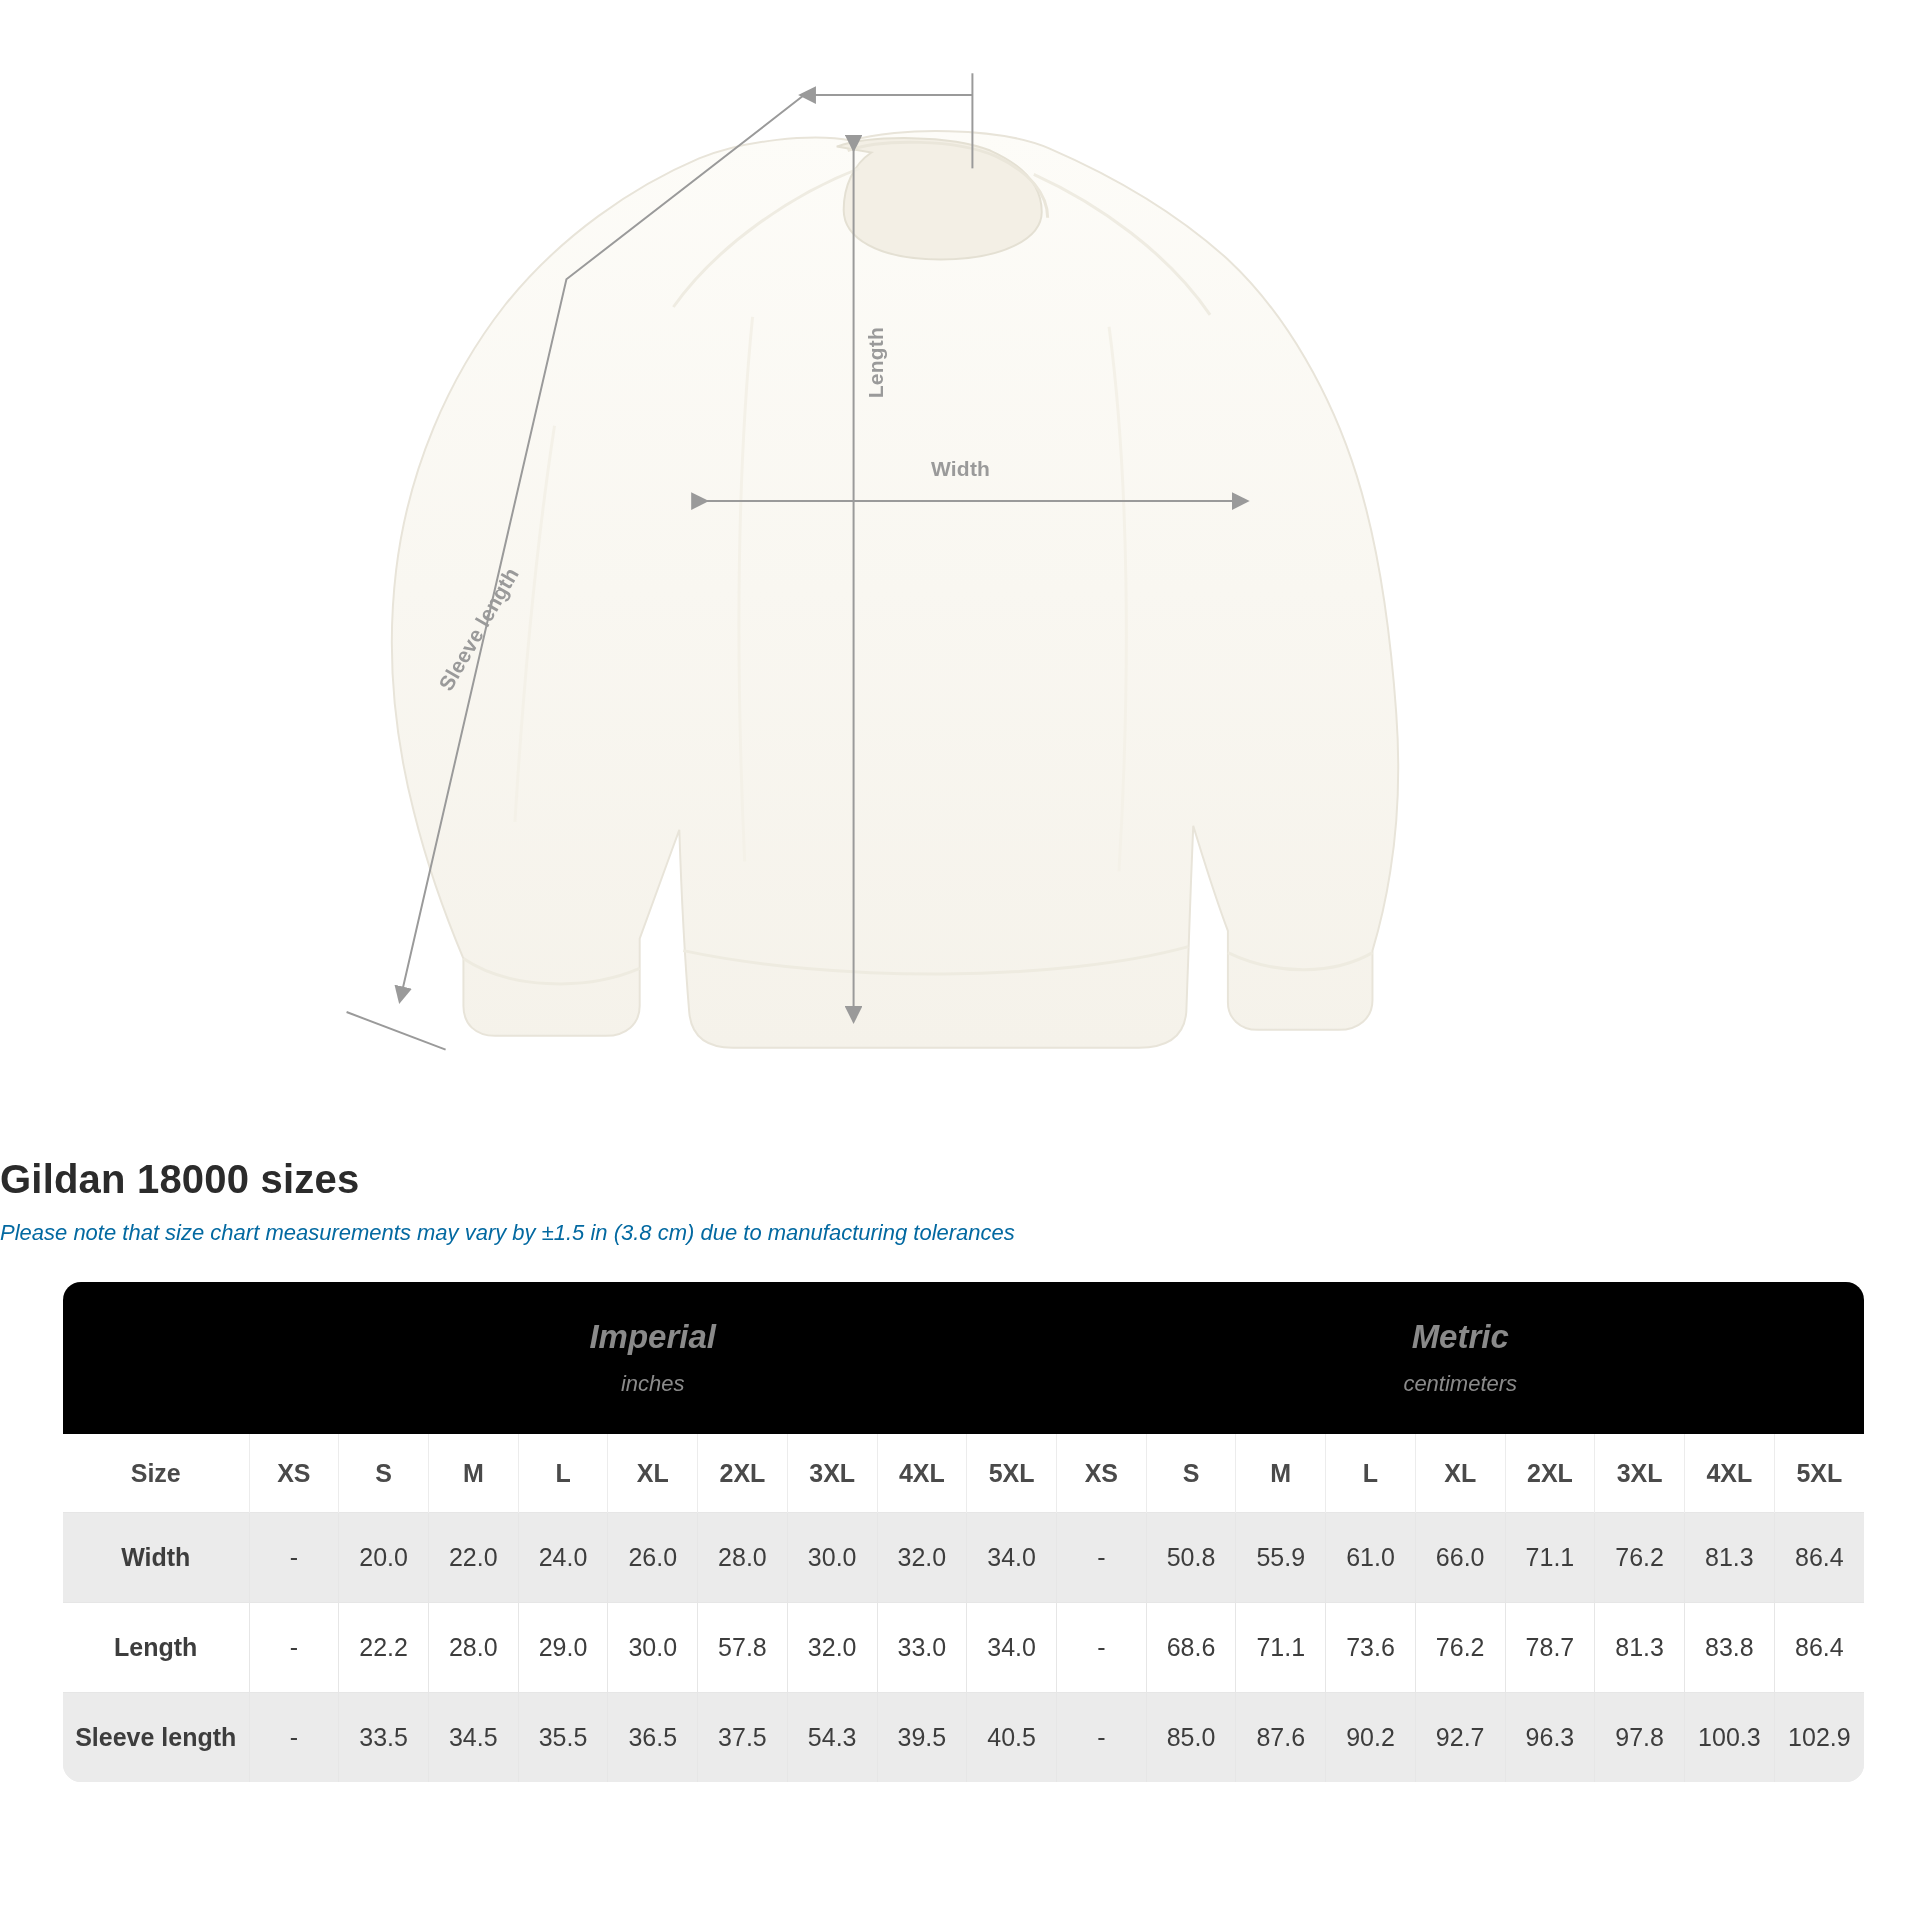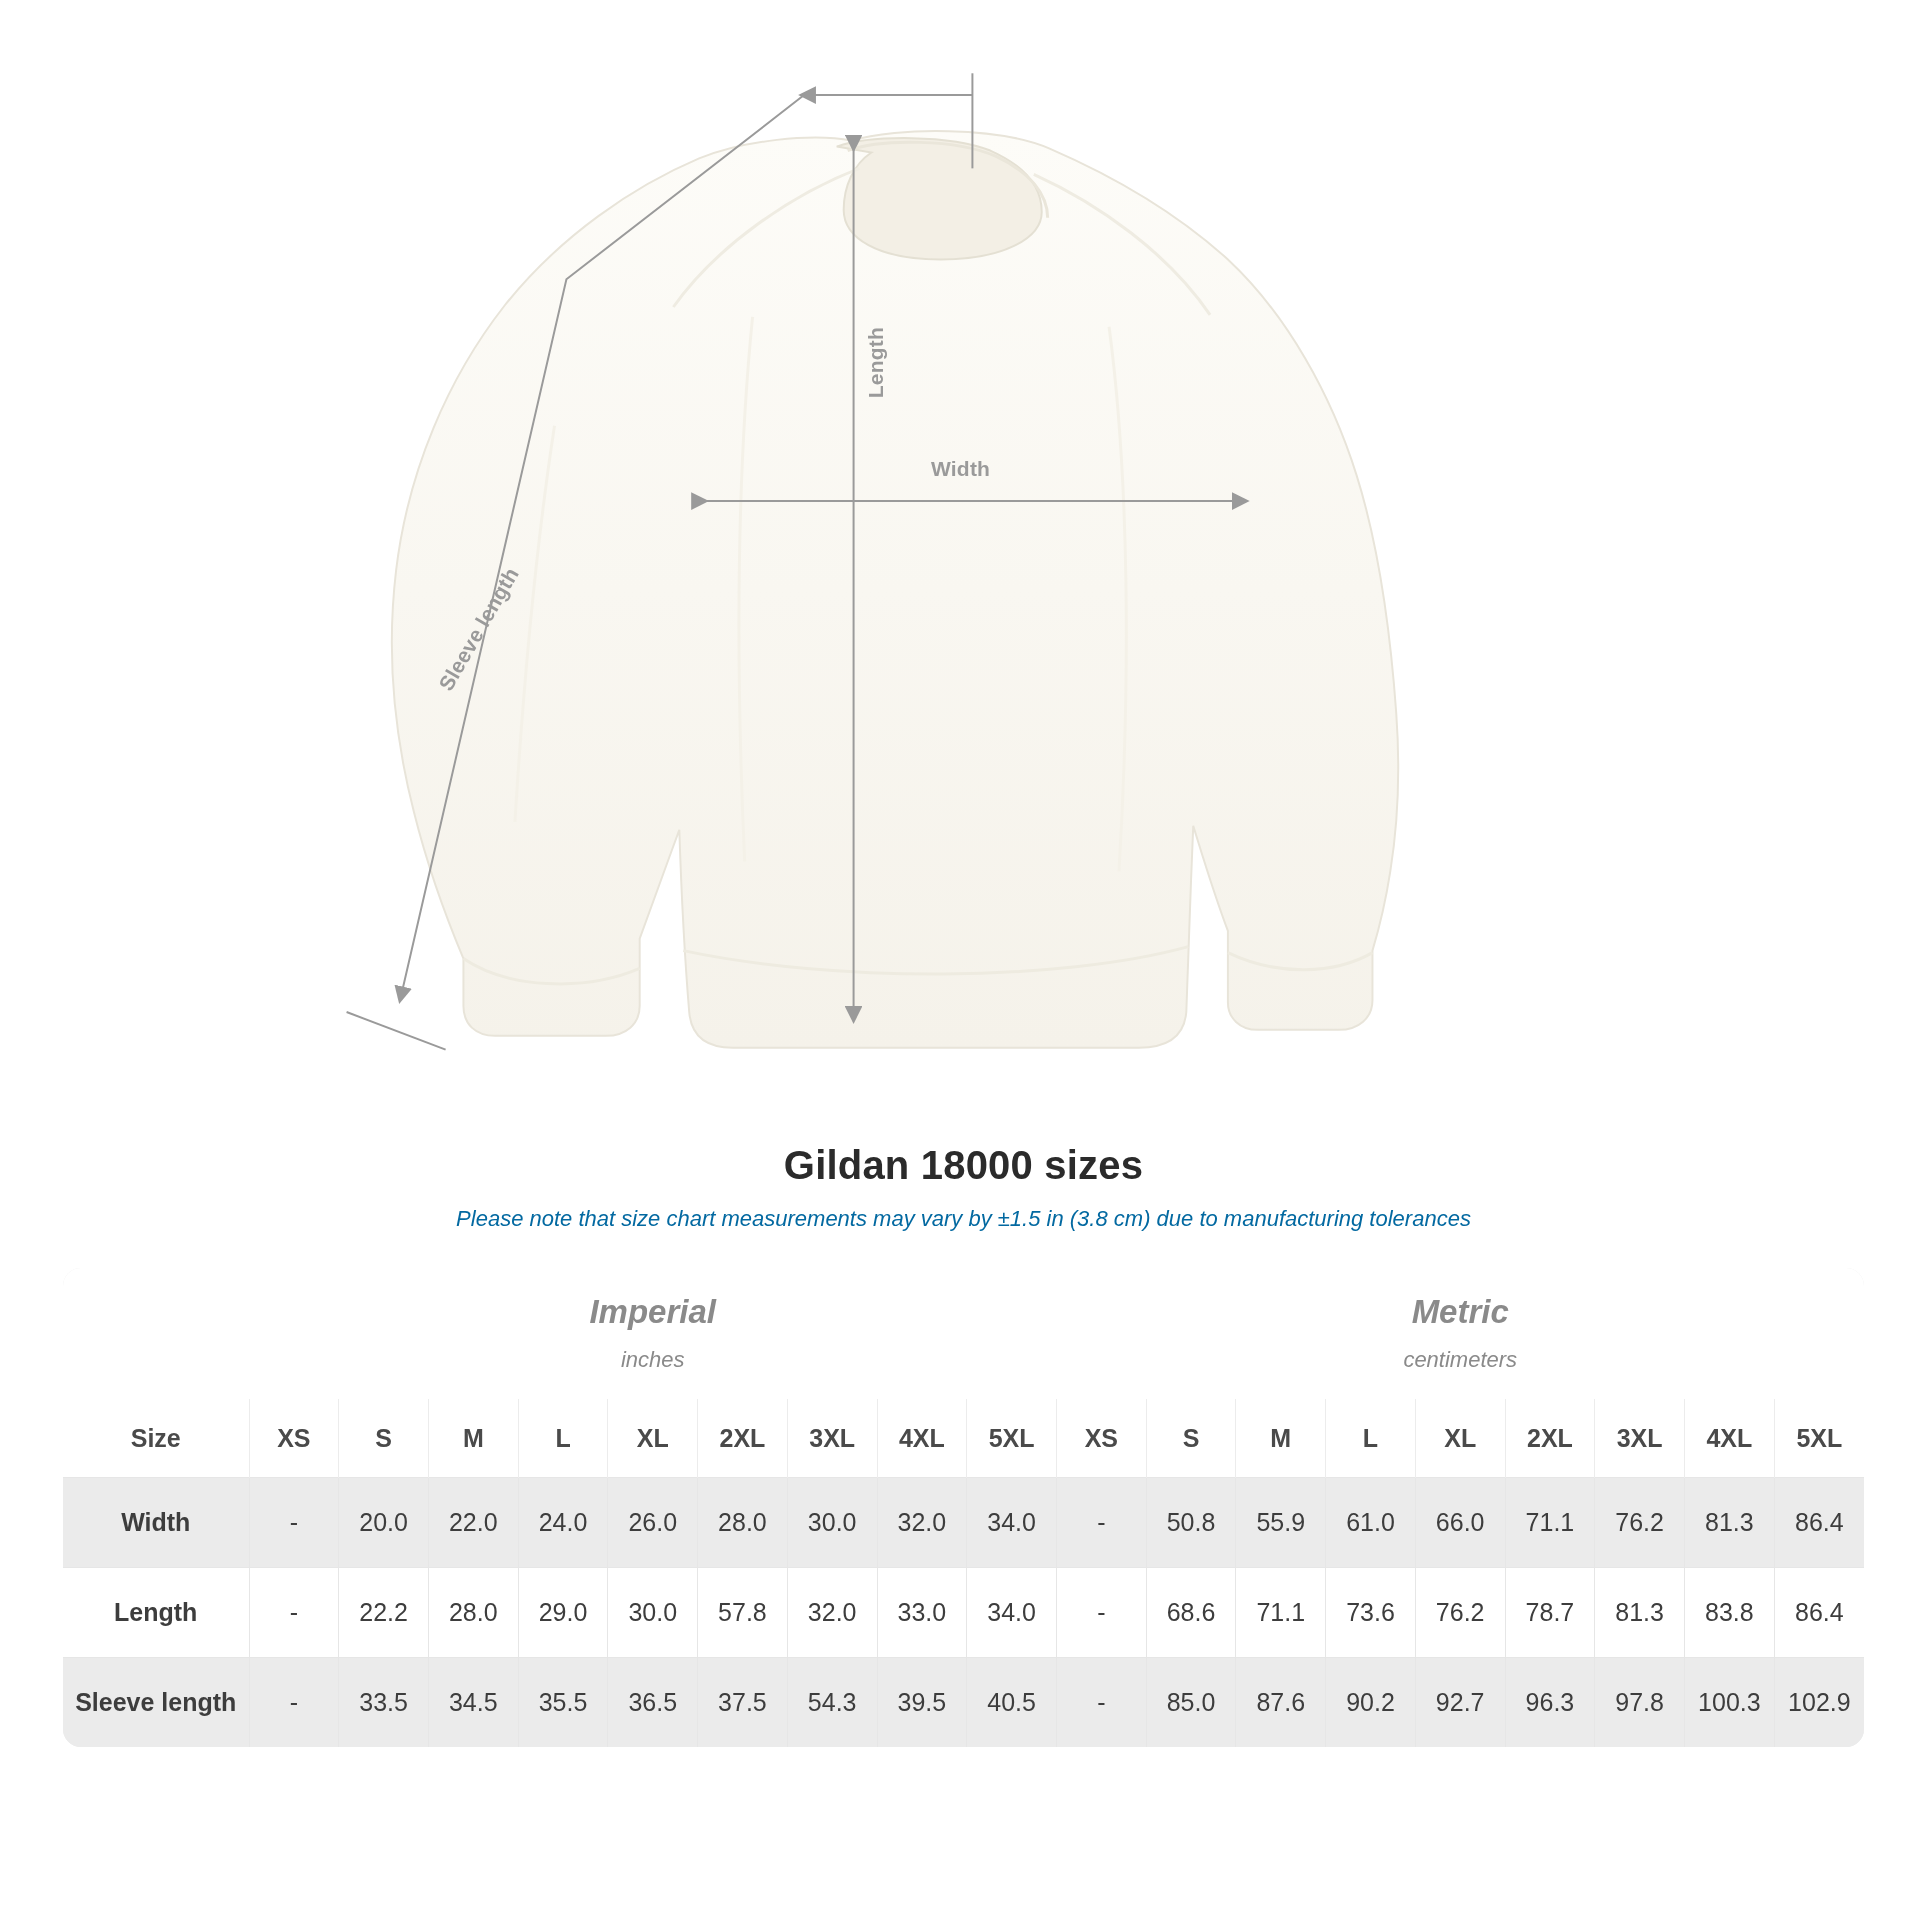--- a/index.html
+++ b/index.html
@@ -46,22 +46,21 @@
     writing-mode: vertical-rl;
     transform: rotate(180deg);
   }
   .anno-label.sleeve {
     transform: rotate(-60deg);
     transform-origin: left top;
   }
 
   
   .title-block {
-    text-align: center;
-    margin-top: 24px;
+    margin-top: 38px;
   }
   .chart-title {
     font-size: 40px;
     font-weight: bold;
     color: #2b2b2b;
     letter-spacing: 0.2px;
   }
   .chart-note {
     margin-top: 18px;
     font-size: 22px;
@@ -84,22 +83,22 @@
   table.size-table td, table.size-table th {
     text-align: center;
     vertical-align: middle;
     font-size: 25px;
     color: #3d3d3d;
     padding: 0;
     height: 89px;
     border: none;
   }
   tr.unit-row td {
-    background: #ffffff;
-    height: 131px;
+    background: #000000;
+    height: 152px;
     border: none;
   }
   .unit-name {
     font-size: 33px;
     font-style: italic;
     font-weight: bold;
     color: #8a8a8a;
     line-height: 1.1;
   }
   .unit-sub {

